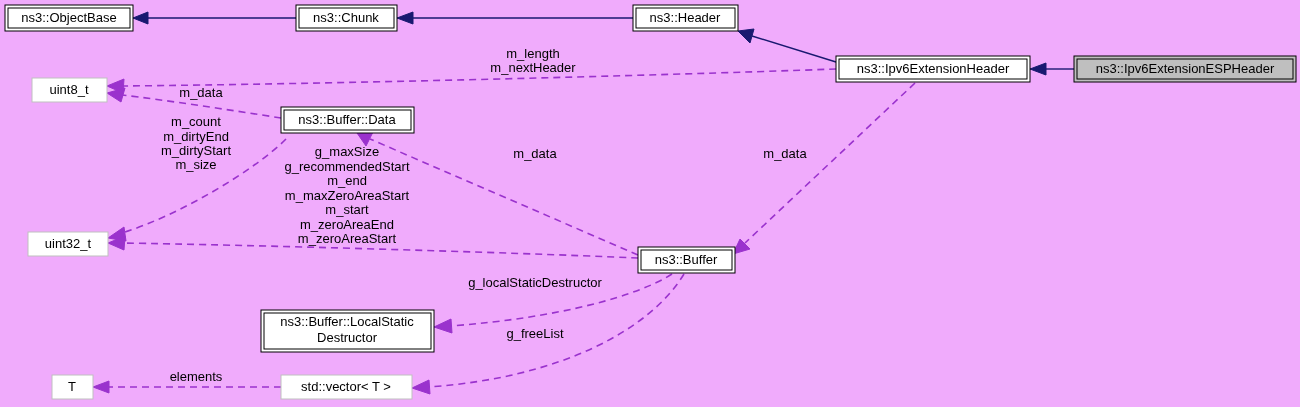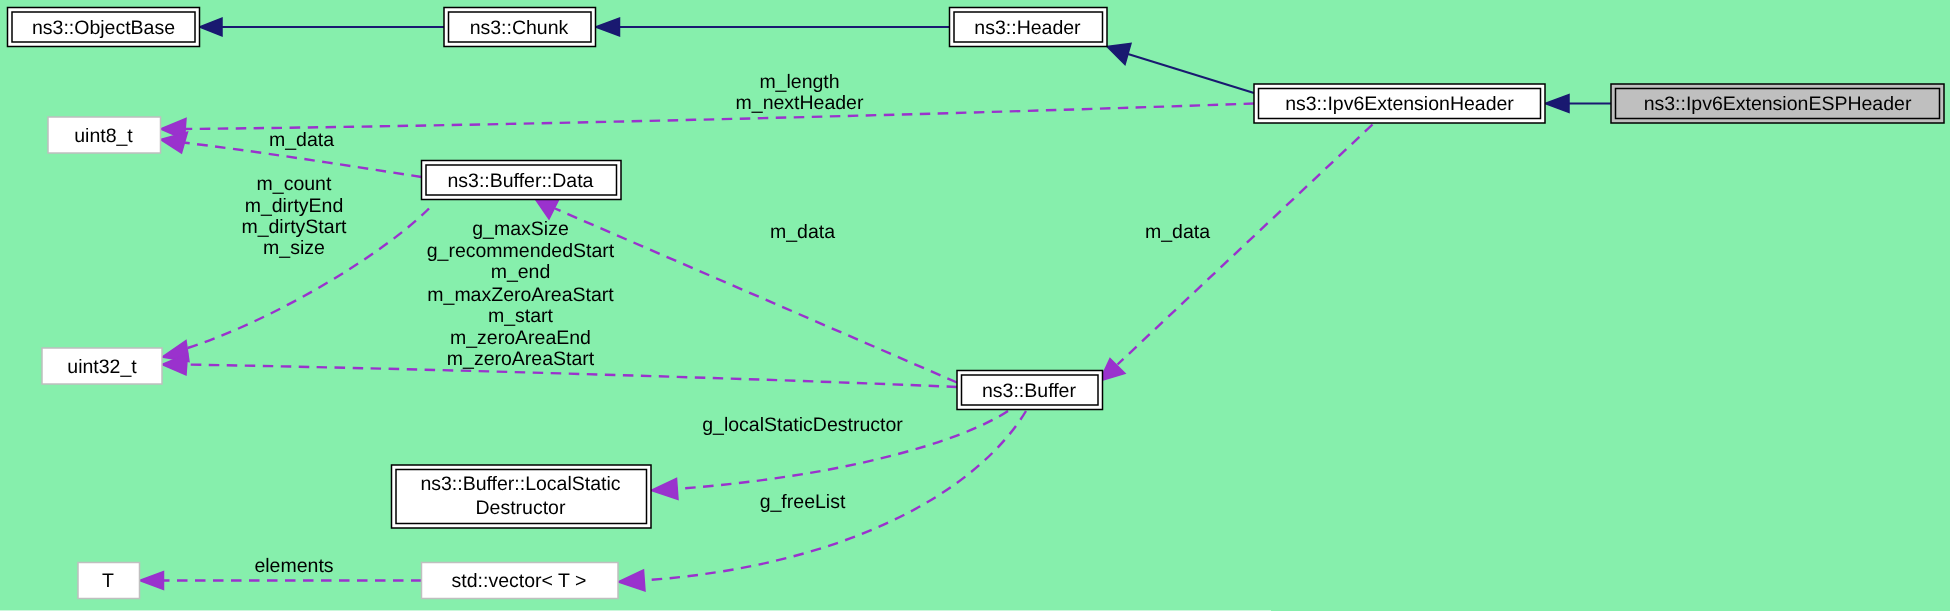--- a/index.html
+++ b/index.html
@@ -4,21 +4,21 @@
 <style>
   html, body {
     margin: 0;
     padding: 0;
     background: #ffffff;
   }
   #diagram-root {
     position: relative;
     width: 1300px;
     height: 407px;
-    background: #86efac;
+    background: #f0abfc;
     font-family: "Liberation Sans", sans-serif;
     overflow: hidden;
   }
   svg#graph {
     display: block;
     width: 1300px;
     height: 407px;
   }
   .node-box rect {
     fill: #ffffff;

